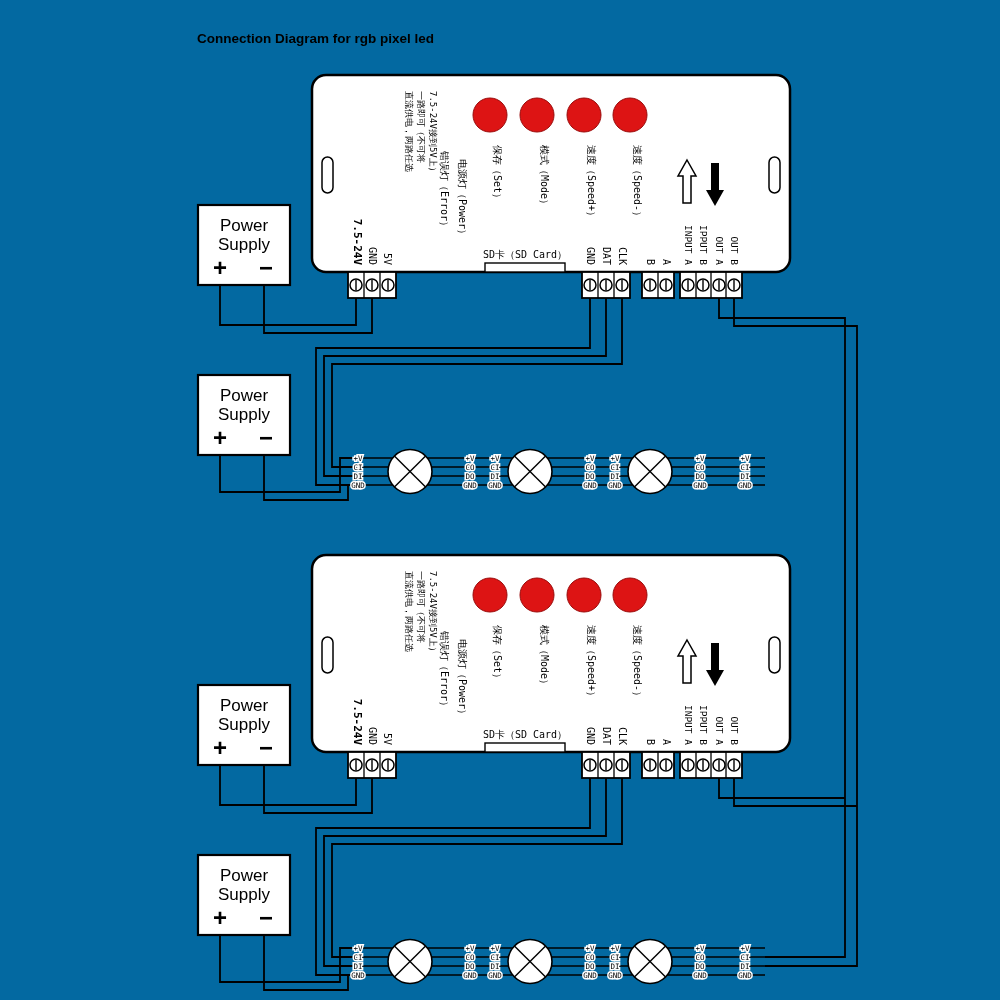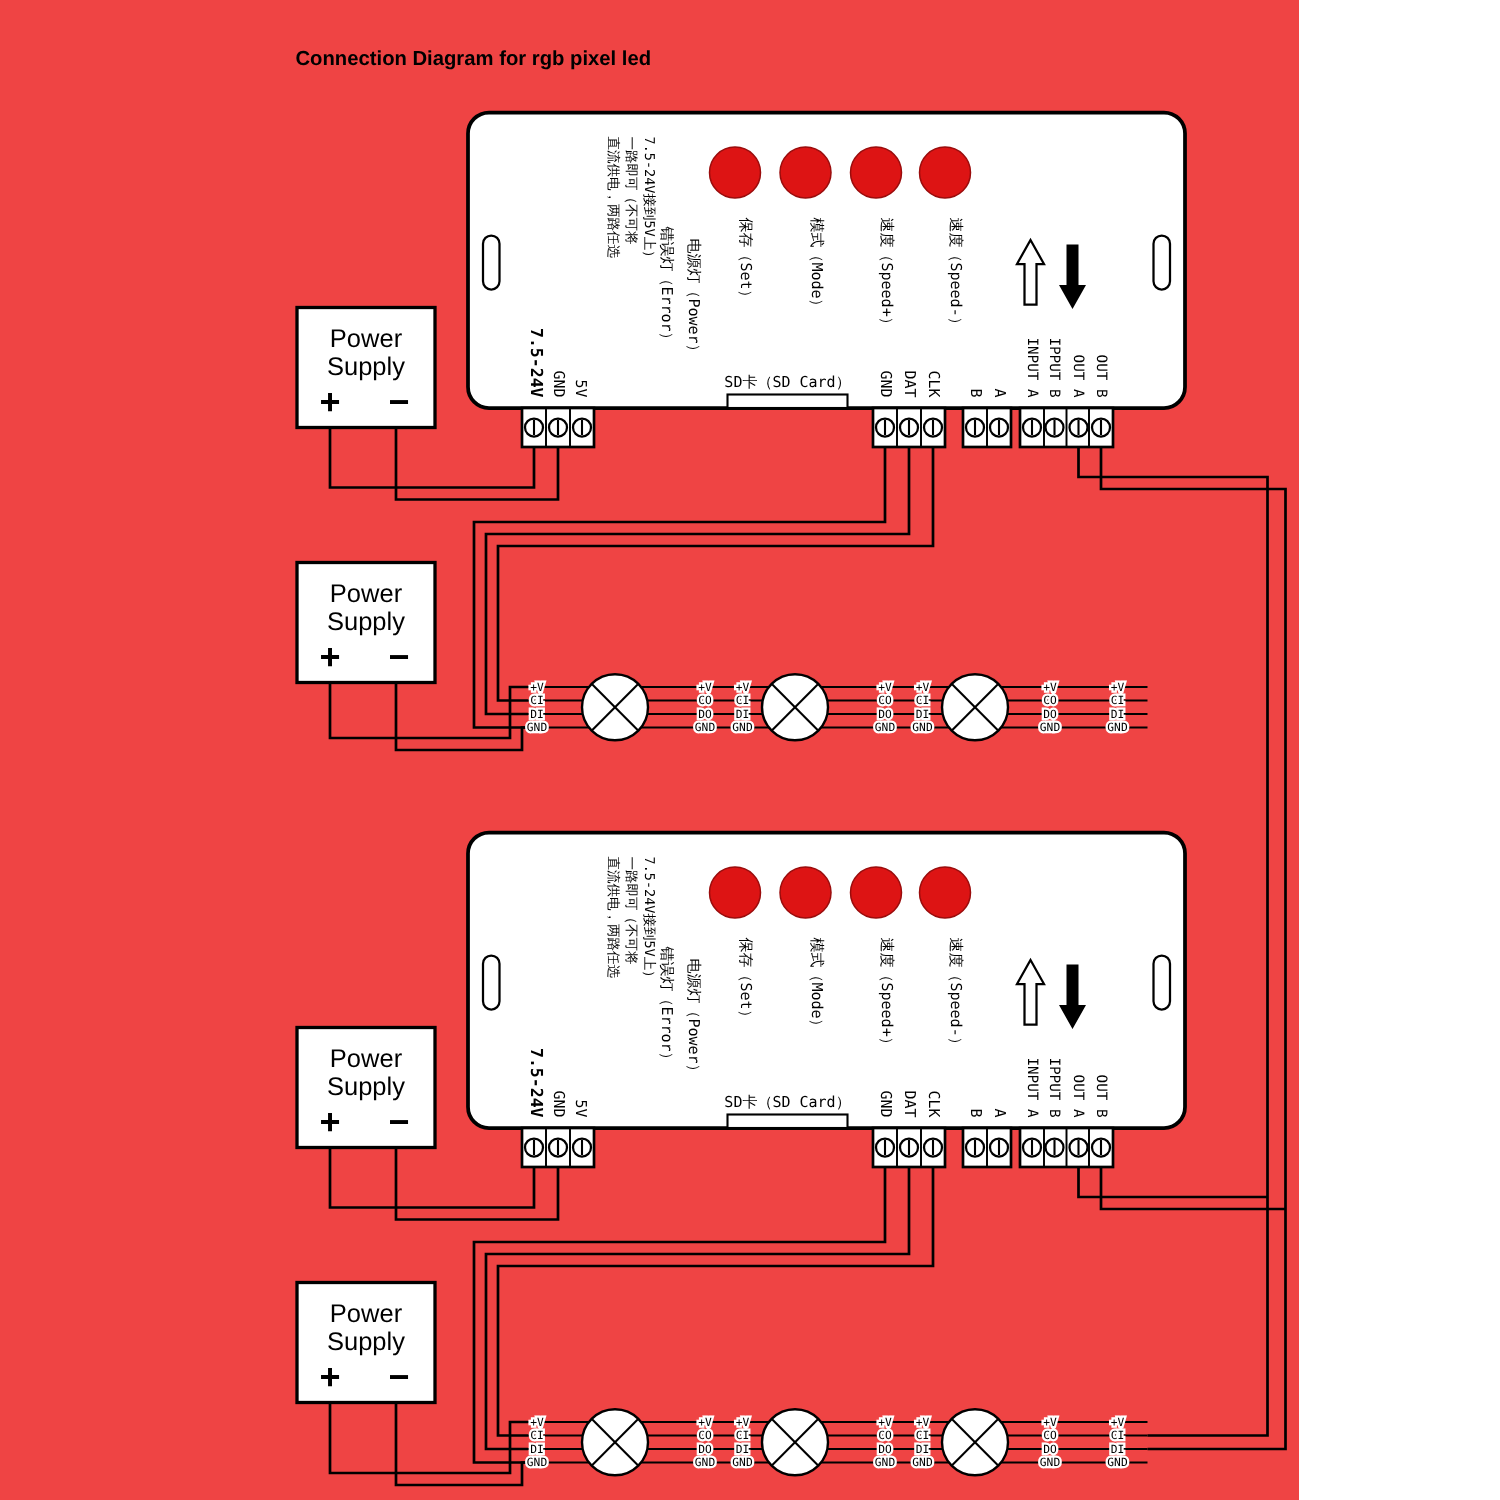--- a/index.html
+++ b/index.html
@@ -1,16 +1,16 @@
 <!DOCTYPE html>
 <html><head>
 <meta charset="utf-8">
 <style>
   html,body{margin:0;padding:0;background:#fff;}
-  .stage{width:866px;height:1000px;position:relative;background:#ef4444;overflow:hidden;}
+  .stage{width:1000px;height:1000px;position:relative;background:#0369a1;overflow:hidden;}
   svg text{font-family:"DejaVu Sans Mono",monospace;fill:#000;}
   .title{font-family:"Liberation Sans",sans-serif;font-weight:bold;font-size:13.5px;}
   .psu-name{font-family:"Liberation Sans",sans-serif;font-size:17px;}
   .psu-sign{font-family:"Liberation Sans",sans-serif;font-size:24px;font-weight:bold;}
   .t7{font-size:7.5px;paint-order:stroke;stroke:#fff;stroke-width:3px;fill:#000;}
   .t9{font-size:9px;}
   .t95{font-size:9.5px;}
   .t10{font-size:10px;}
   .t11b{font-size:11px;font-weight:bold;}
   .wire{fill:none;stroke:#000;stroke-width:1.8;}

